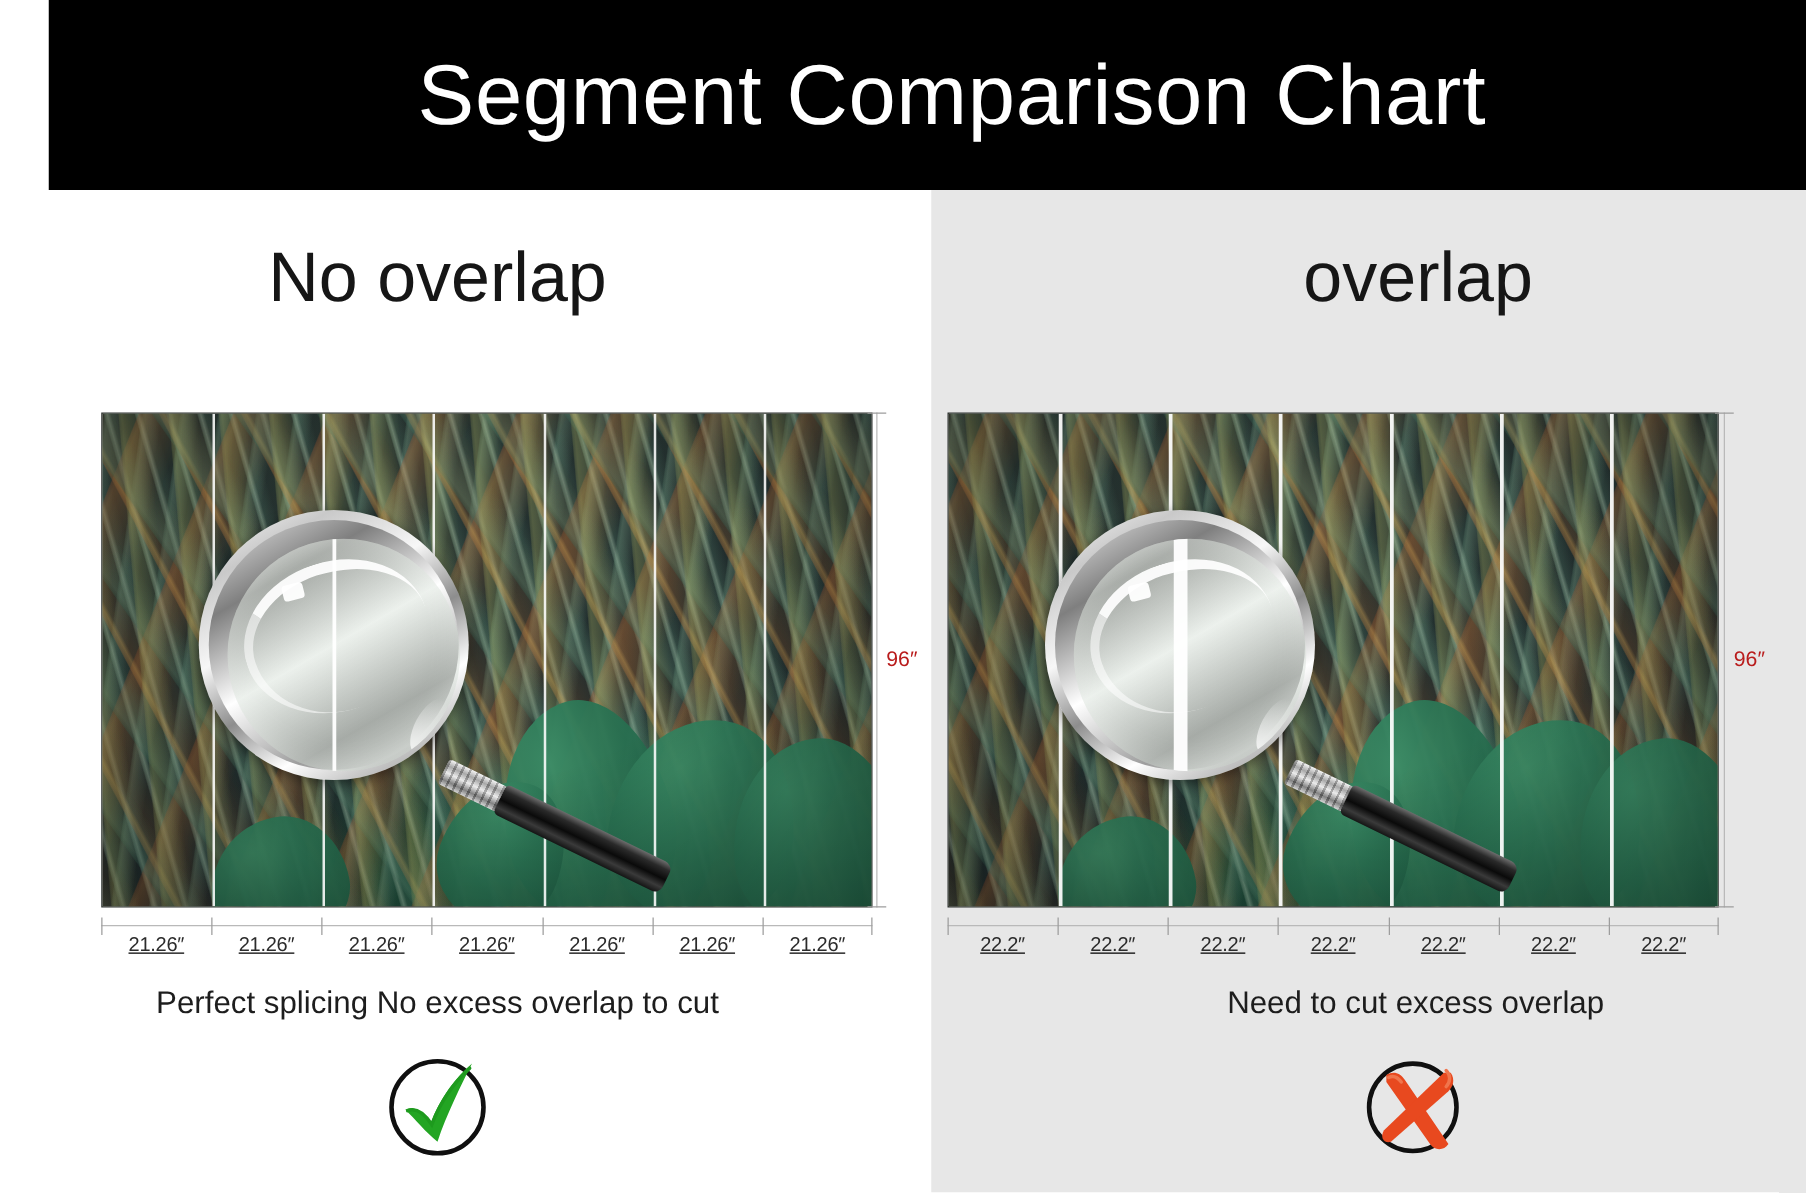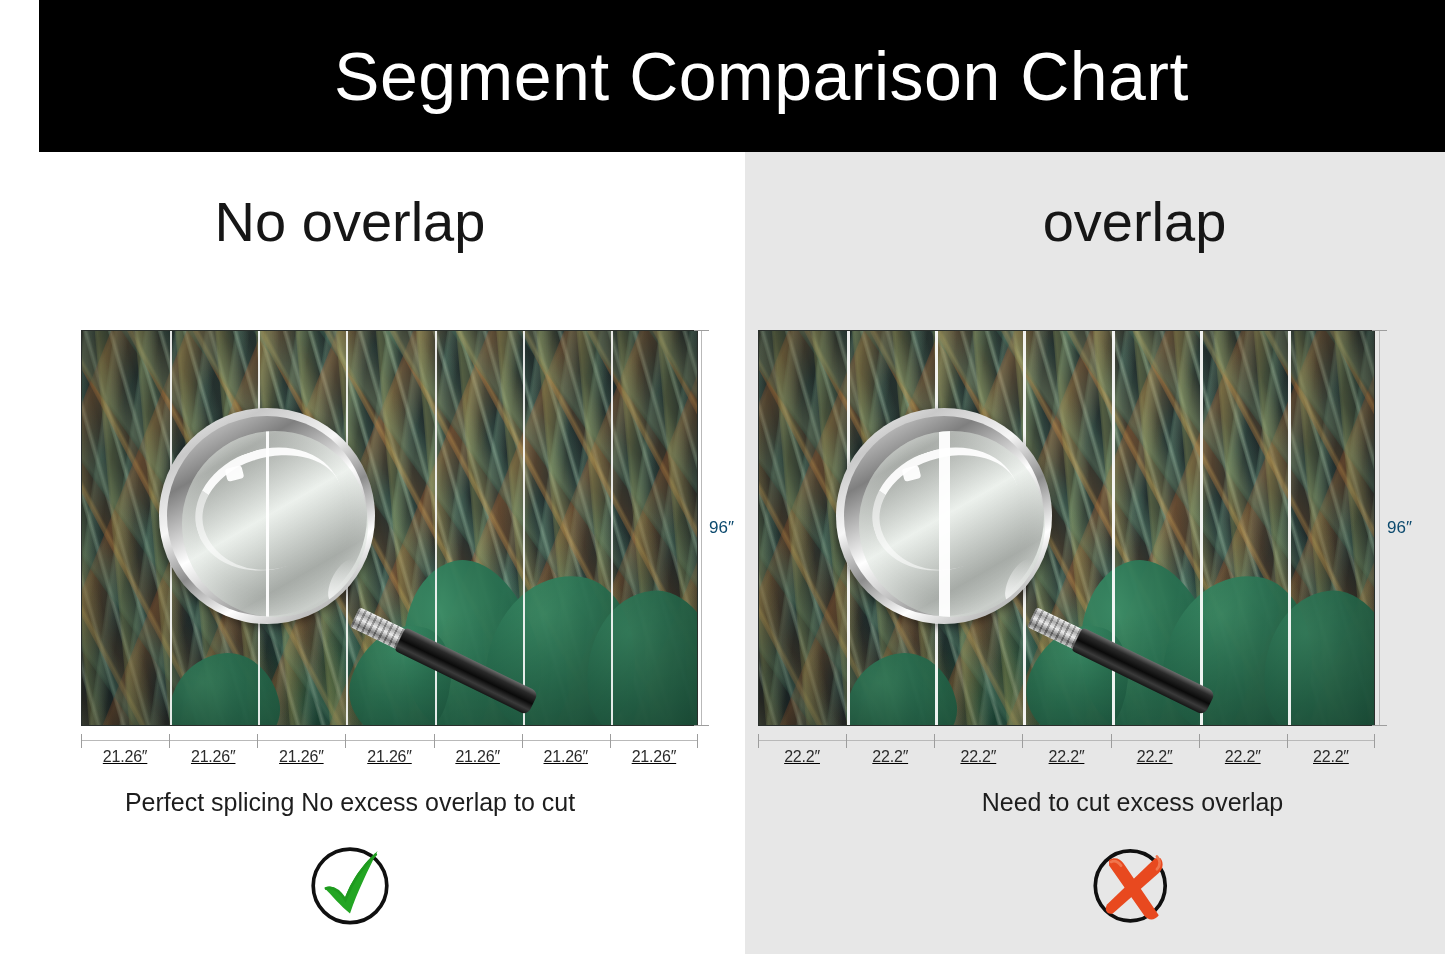--- a/index.html
+++ b/index.html
@@ -255,21 +255,21 @@
   }
   .dim-v-cap {
     position: absolute; left: -7px;
     width: 15px; height: 1px; background: #9d9d9d;
   }
   .dim-v-cap.top { top: 0; }
   .dim-v-cap.bot { bottom: 0; }
   .dim-v-label {
     position: absolute; left: 8px; top: 50%;
     transform: translateY(-50%);
-    font-size: 17px; color: #0c4a6e;
+    font-size: 17px; color: #b91c1c;
     white-space: nowrap;
   }
 
   
   .caption {
     position: absolute; top: 636px;
     width: 100%; text-align: center;
     font-size: 25px; color: #1d1d1d;
     white-space: nowrap;
   }

